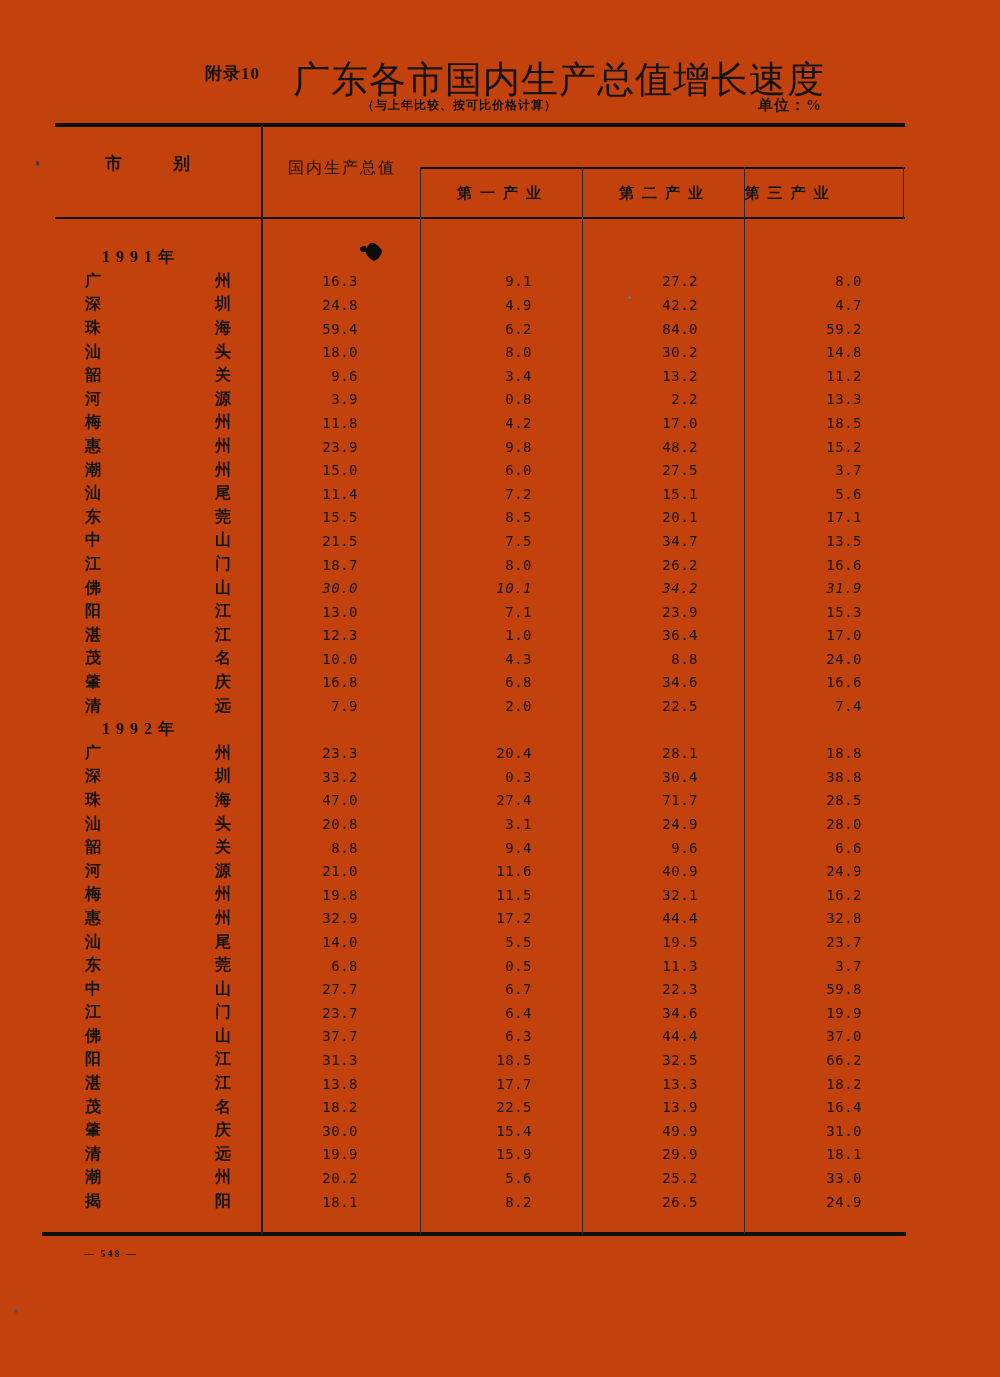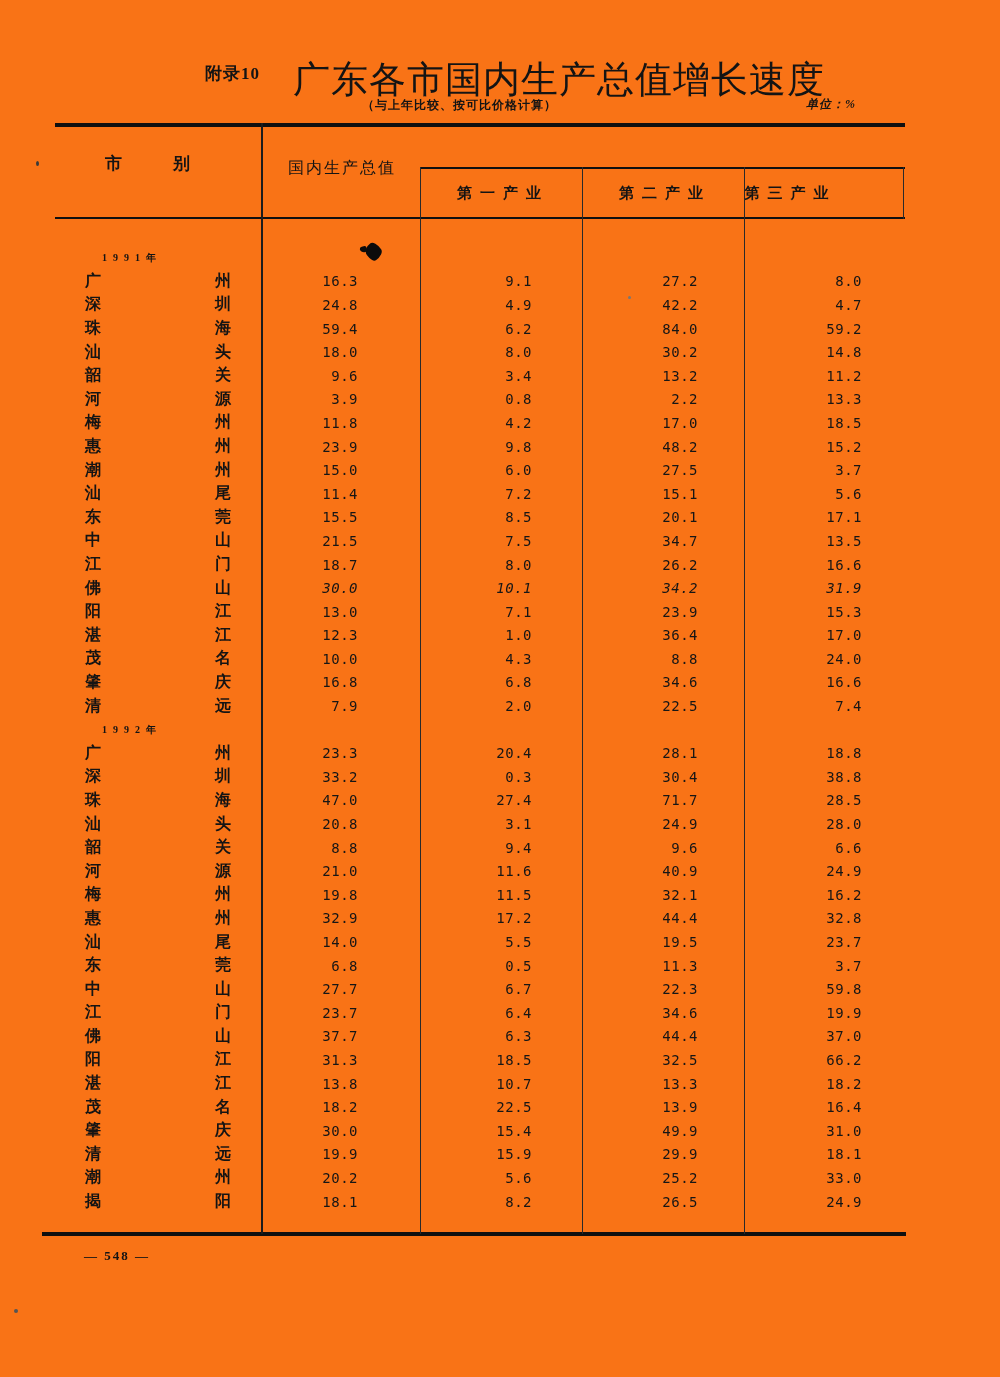--- a/index.html
+++ b/index.html
@@ -1,24 +1,24 @@
 <!DOCTYPE html>
 <html><head>
 <meta charset="utf-8">
 <style>
   html,body{margin:0;padding:0;background:#ffffff;}
   .page{
-    position:relative;width:1000px;height:1377px;background:#f97316;
+    position:relative;width:1000px;height:1377px;background:#c2410c;
     font-family:"Liberation Serif","DejaVu Serif",serif;color:#141414;overflow:hidden;
   }
   
   .appendix{position:absolute;left:205px;top:62px;font-size:17px;font-weight:bold;letter-spacing:1px;}
   .title{position:absolute;left:277px;top:44px;margin:16px;font-size:37px;font-weight:normal;letter-spacing:1px;line-height:40px;}
   .subtitle{position:absolute;left:362px;top:97px;font-size:12px;font-weight:bold;letter-spacing:1px;}
-  .unit{position:absolute;left:806px;top:96px;font-size:12px;font-weight:bold;letter-spacing:1px;font-style:italic;}
+  .unit{position:absolute;left:758px;top:96px;font-size:15px;font-weight:bold;letter-spacing:1px;}
   
   .rule{position:absolute;background:#101010;}
   .rule-top{left:55px;top:123px;width:850px;height:4px;}
   .rule-subheader{left:420px;top:167px;width:485px;height:2px;}
   .rule-header-bottom{left:55px;top:217px;width:850px;height:2px;}
   .rule-bottom{left:42px;top:1232px;width:864px;height:4px;}
   .vline{position:absolute;background:#1c1c1c;}
   .v-city{left:261px;top:123px;width:2px;height:1111px;}
   .v-1{left:420px;top:167px;width:1px;height:1067px;background:#2a2a2a;}
   .v-2{left:582px;top:167px;width:1px;height:1067px;background:#2a2a2a;}
@@ -27,40 +27,40 @@
   
   .hdr-city{position:absolute;left:105px;top:152px;width:85px;display:flex;justify-content:space-between;font-size:17px;font-weight:bold;}
   .hdr-gdp{position:absolute;left:262px;top:158px;width:158px;text-align:center;font-size:16px;font-weight:normal;letter-spacing:2px;padding-left:2px;box-sizing:border-box;}
   .hdr-ind{position:absolute;top:184px;text-align:center;font-size:15px;font-weight:bold;letter-spacing:8px;padding-left:4px;box-sizing:border-box;}
   .hdr-ind1{left:420px;width:162px;}
   .hdr-ind2{left:582px;width:162px;}
   .hdr-ind3{left:708px;width:161px;}
   
   .tbody{position:absolute;left:55px;top:246px;width:850px;}
   .row{display:flex;height:23.6px;align-items:center;}
-  .year-row{font-weight:bold;font-size:10px;letter-spacing:6px;padding-left:47px;box-sizing:border-box;}
+  .year-row{font-weight:bold;font-size:16px;letter-spacing:6px;padding-left:47px;box-sizing:border-box;}
   .c-city{width:207px;padding-left:30px;box-sizing:border-box;}
   .city-inner{display:flex;justify-content:space-between;width:146px;font-size:16px;font-weight:600;}
   .val{box-sizing:border-box;text-align:right;font-family:"DejaVu Sans Mono","Liberation Mono",monospace;font-size:14px;letter-spacing:0.5px;color:#161616;}
   .v-gdp{width:158px;padding-right:62px;}
   .v-p1{width:162px;padding-right:50px;}
   .v-p2{width:162px;padding-right:46px;}
   .v-p3{width:161px;padding-right:43px;}
   .italic .val{font-style:italic;}
   
   .smudge{position:absolute;left:366px;top:243px;width:15px;height:17px;background:#0b0b0b;
     border-radius:65% 35% 70% 30% / 45% 65% 35% 55%;transform:rotate(-35deg);}
   .smudge::after{content:"";position:absolute;left:-3px;top:-2px;width:7px;height:6px;background:#0b0b0b;
     border-radius:50% 50% 10% 90%;transform:rotate(20deg);}
   .speck{position:absolute;background:#3a3a3a;border-radius:50%;}
   .s1{left:36px;top:161px;width:3px;height:5px;}
   .s2{left:14px;top:1309px;width:4px;height:4px;background:#555;}
   .s3{left:628px;top:296px;width:3px;height:3px;background:#777;}
   
-  .footer{position:absolute;left:84px;top:1248px;font-size:13px;font-weight:bold;letter-spacing:2px;}
+  .footer{position:absolute;left:84px;top:1248px;font-size:10px;font-weight:bold;letter-spacing:2px;}
 </style>
 </head>
 <body>
 
 <div class="page">
 
   <span class="appendix">附录10</span>
   <h1 class="title">广东各市国内生产总值增长速度</h1>
   <div class="subtitle">（与上年比较、按可比价格计算）</div>
   <div class="unit">单位：%</div>
@@ -488,21 +488,21 @@
         <div class="val v-p3">66.2</div>
       </div>
       <div class="row city-row">
         <div class="c-city">
           <div class="city-inner">
             <span>湛</span>
             <span>江</span>
           </div>
         </div>
         <div class="val v-gdp">13.8</div>
-        <div class="val v-p1">10.7</div>
+        <div class="val v-p1">17.7</div>
         <div class="val v-p2">13.3</div>
         <div class="val v-p3">18.2</div>
       </div>
       <div class="row city-row">
         <div class="c-city">
           <div class="city-inner">
             <span>茂</span>
             <span>名</span>
           </div>
         </div>

